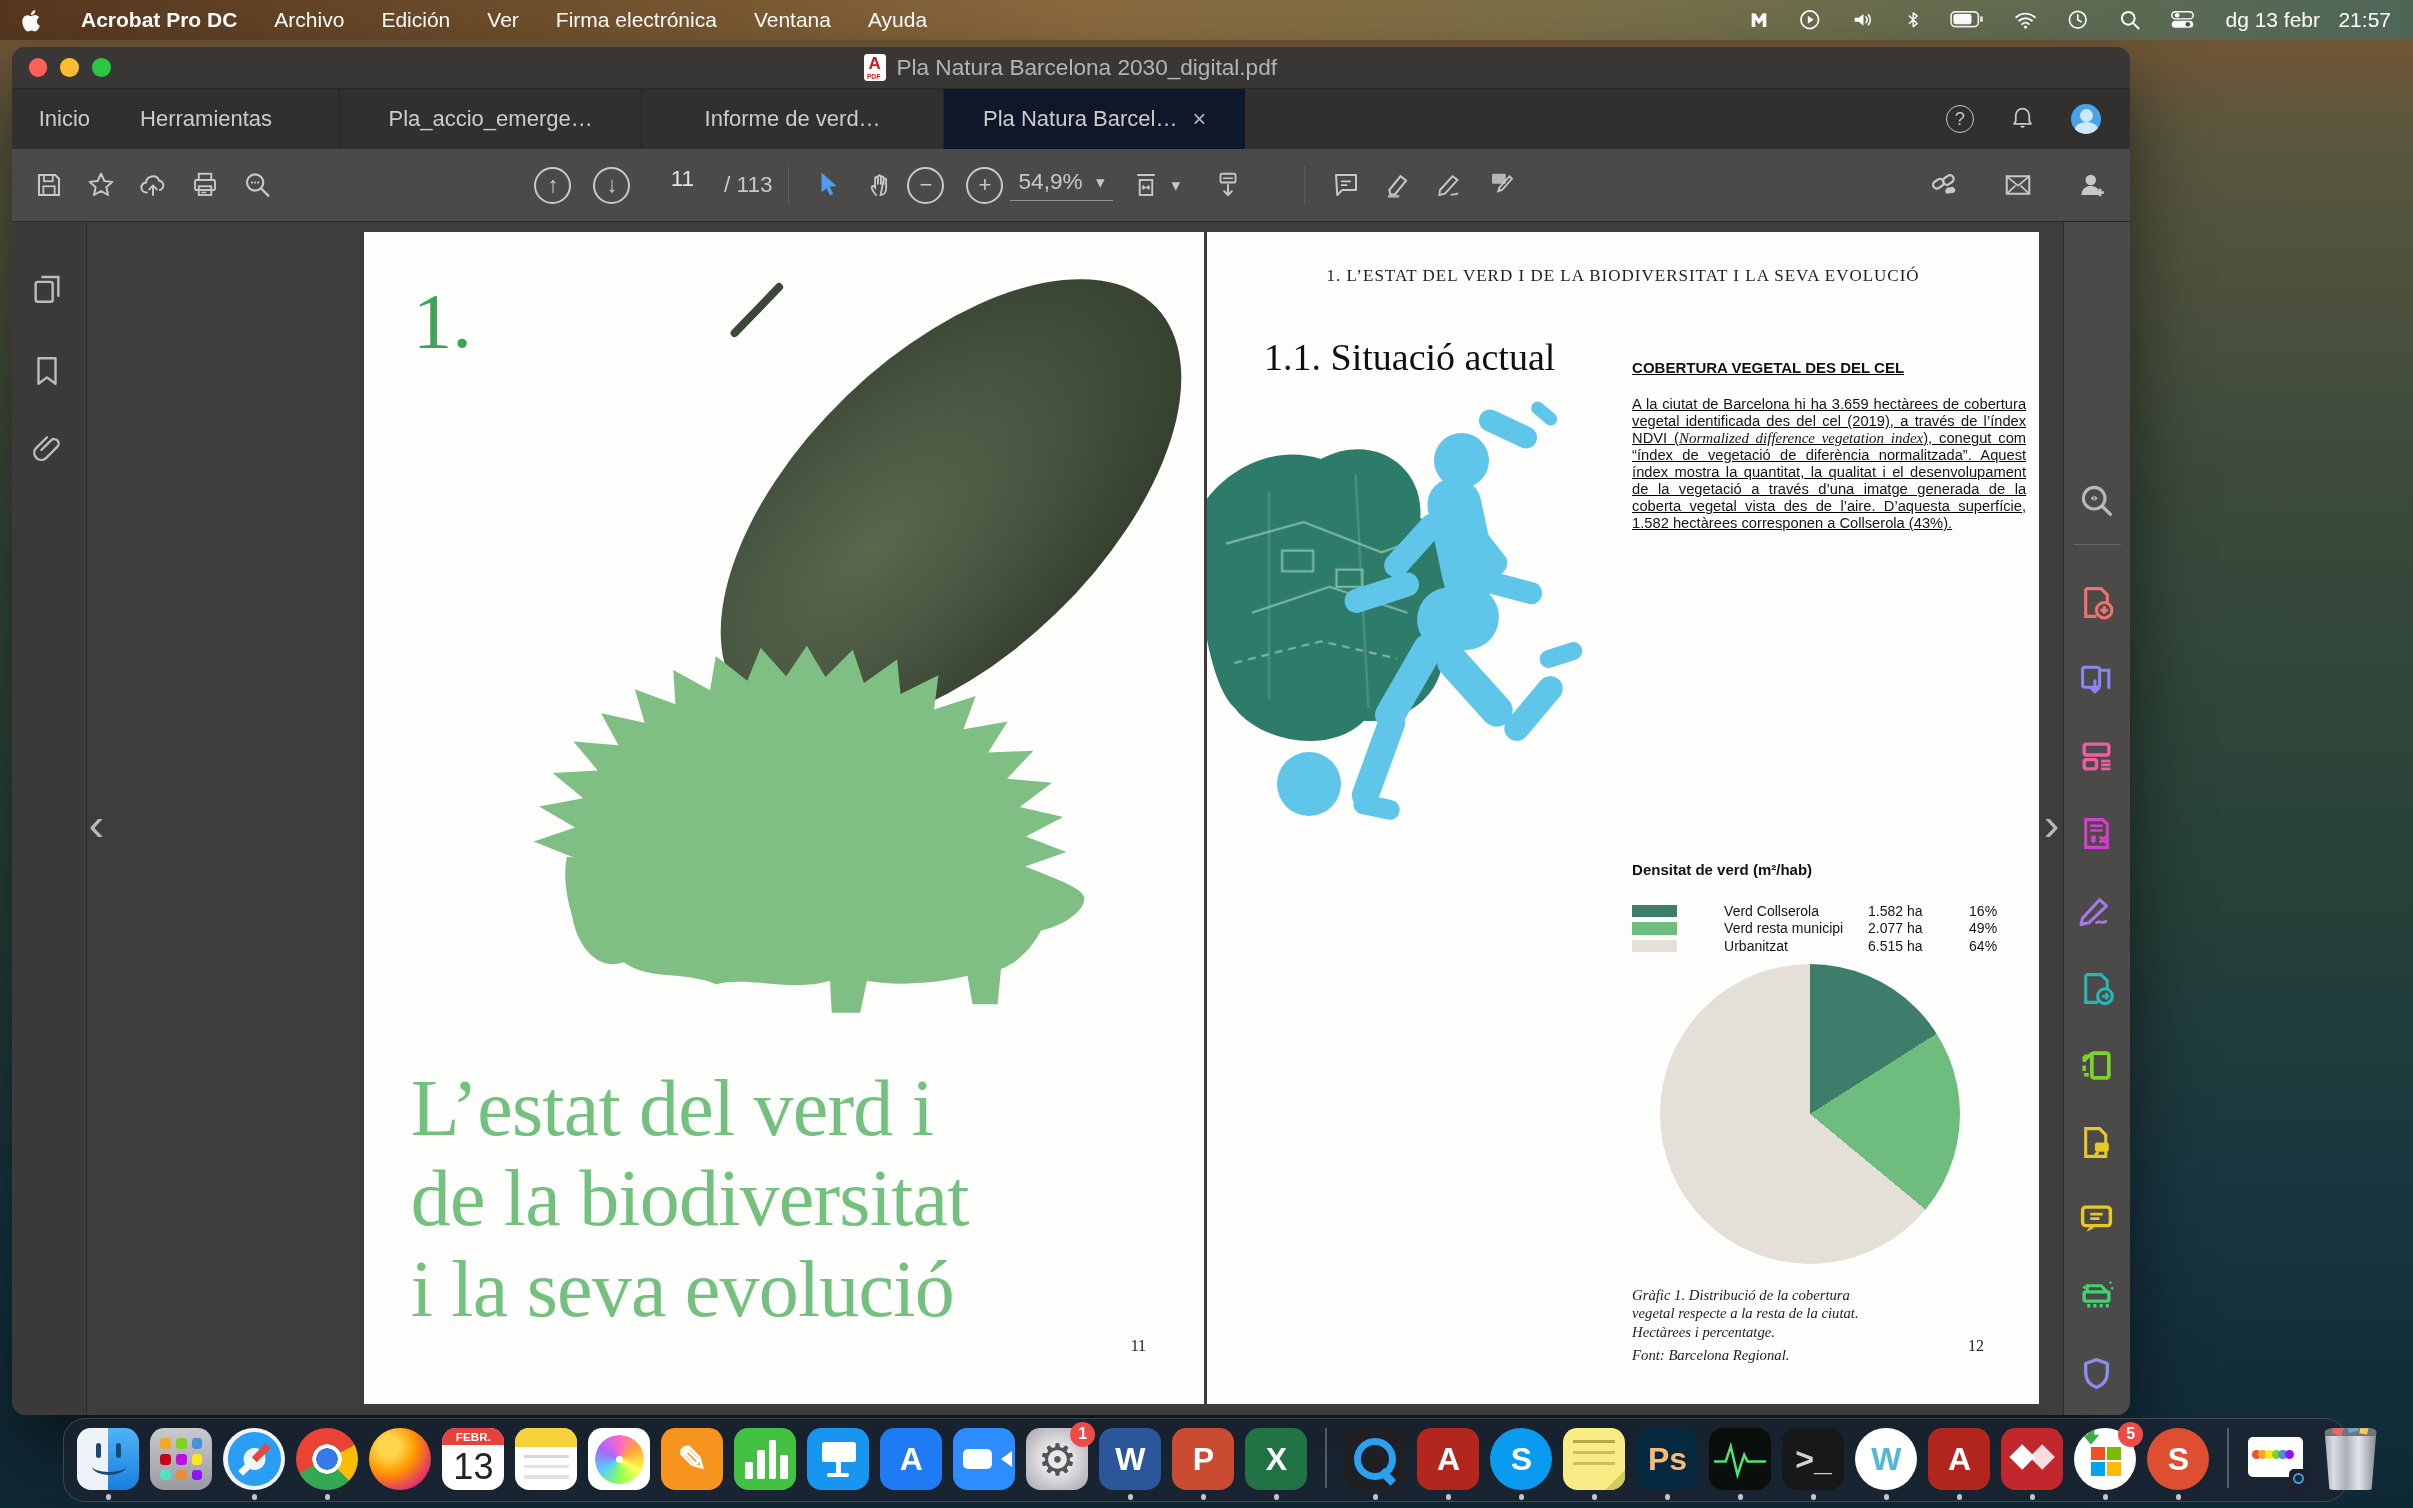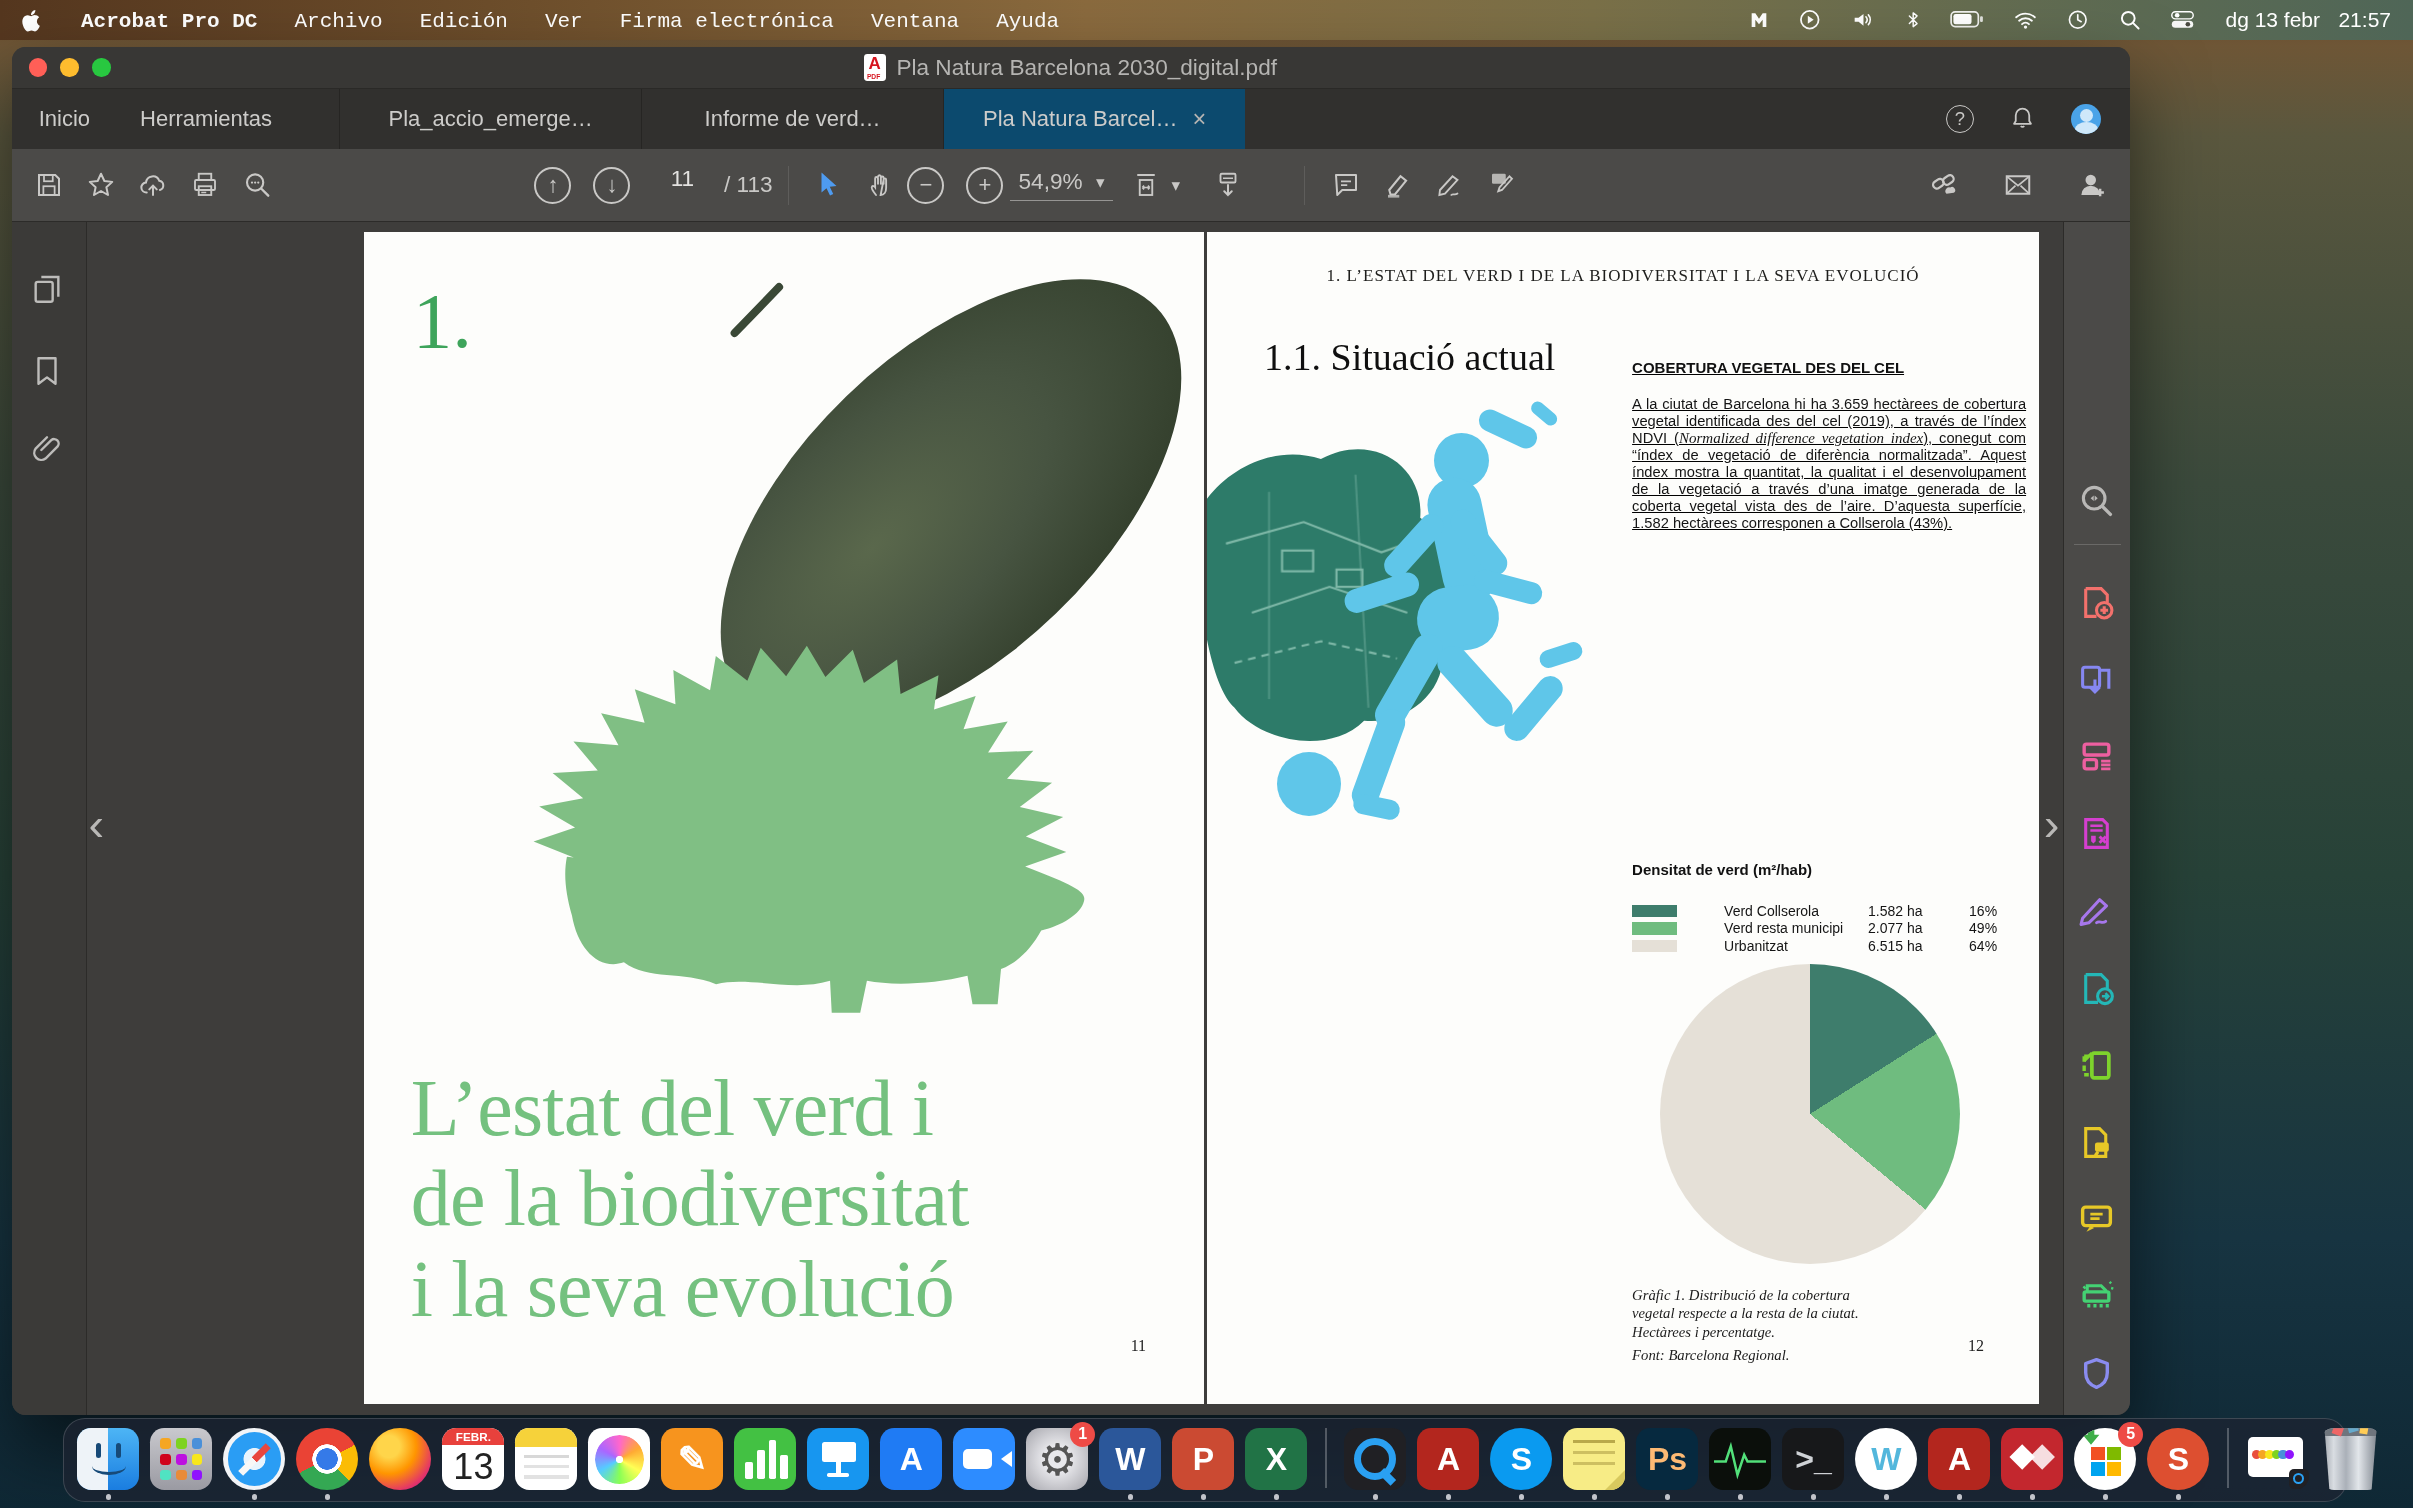--- a/index.html
+++ b/index.html
@@ -7,21 +7,21 @@
   body {
     font-family:"Liberation Sans", sans-serif;
     background: linear-gradient(180deg,#68462a 0%,#6e5636 3%,#5a573e 9%,#3b4a3c 32%,#274238 58%,#173441 82%,#0f2835 100%);
   }
   #screen { position:relative; width:2413px; height:1508px; }
 
   
   .menubar { position:absolute; top:0; left:0; right:0; height:40px;
     background:linear-gradient(90deg,#55371f,#6e4f2c 22%,#8a6a3e 45%,#7a7048 66%,#5f6b52 86%,#4f6657);
     display:flex; align-items:center; color:#fff; font-size:21px; padding:0 22px; }
-  .mb-left { display:flex; align-items:flex-end; gap:37px;font-family:Liberation Mono, monospace; }
+  .mb-left { display:flex; align-items:flex-start; gap:37px; }
   .mb-item { cursor:default; white-space:nowrap; }
   .mb-item.bold { font-weight:bold; }
   .apple-logo svg { width:22px; height:25px; display:block; }
   .mb-right { margin-left:auto; display:flex; align-items:center; gap:30px; }
   .st-icon { display:flex; align-items:center; }
   .st-icon svg { height:23.5px; display:block; }
   .mb-clock { display:flex; gap:18.4px; font-size:21px; }
 
   
   .window { position:absolute; left:11.7px; top:47px; width:2118px; height:1368px;
@@ -37,21 +37,21 @@
   .pdficon { width:22px; height:27px; background:#fff; border-radius:3.4px; position:relative; display:inline-block; }
   .pdficon:before{ content:"A"; position:absolute; top:0px; left:4.2px; color:#d6151f; font-weight:bold; font-size:17px;}
   .pdficon:after{ content:"PDF"; position:absolute; bottom:0.8px; left:2.5px; color:#d6151f; font-size:6.7px; font-weight:bold;}
 
   
   .tabbar { height:60px; background:#31302e; display:flex; align-items:stretch; flex:none; color:#cdccca; font-size:22px; }
   .navitem { display:flex; align-items:center; padding:0 25px; }
   .navitem:first-child{ padding-left:27px; }
   .tab { display:flex; align-items:center; gap:15px; padding:0 28.5px; border-left:0.8px solid #262523; justify-content:center; min-width:302px; }
   .tab:last-of-type{ border-right:0.8px solid #262523; }
-  .tab.active { background:#0c4a6e; }
+  .tab.active { background:#0f172a; }
   .tab .close { font-size:23.5px; color:#b5b4b2; }
   .tabbar-right { margin-left:auto; display:flex; align-items:center; gap:35px; padding-right:28.5px; }
   .helpcirc { width:28.5px; height:28.5px; border:1.7px solid #c9c8c6; border-radius:50%; color:#c9c8c6;
     display:flex; align-items:center; justify-content:center; font-size:18.4px; }
   .bell svg{ width:27px; height:27px; color:#c9c8c6; }
   .avatar { width:30px; height:30px; border-radius:50%; background:#4aa3e8; position:relative; overflow:hidden; }
   .avatar:before{ content:""; position:absolute; left:8.4px; top:5px; width:13.4px; height:13.4px; border-radius:50%; background:#cfe8fa; }
   .avatar:after{ content:""; position:absolute; left:3.4px; top:18.4px; width:23.5px; height:15px; border-radius:50%; background:#cfe8fa; }
 
   

